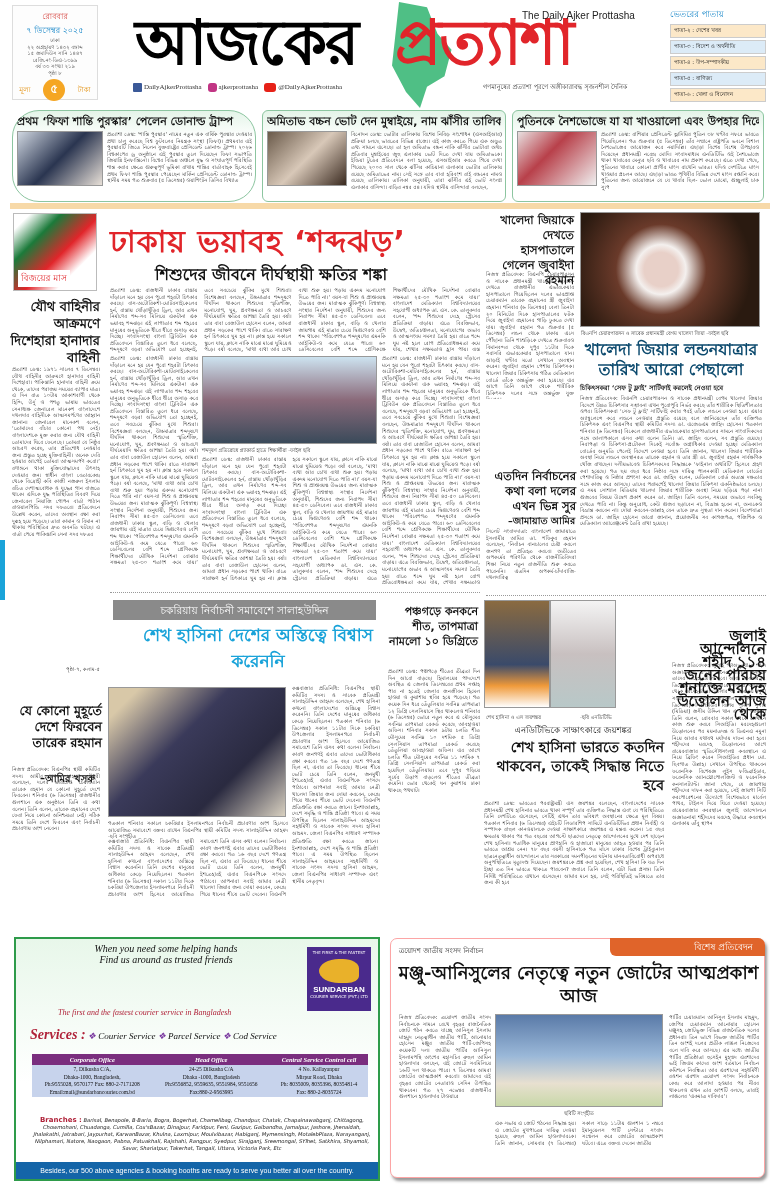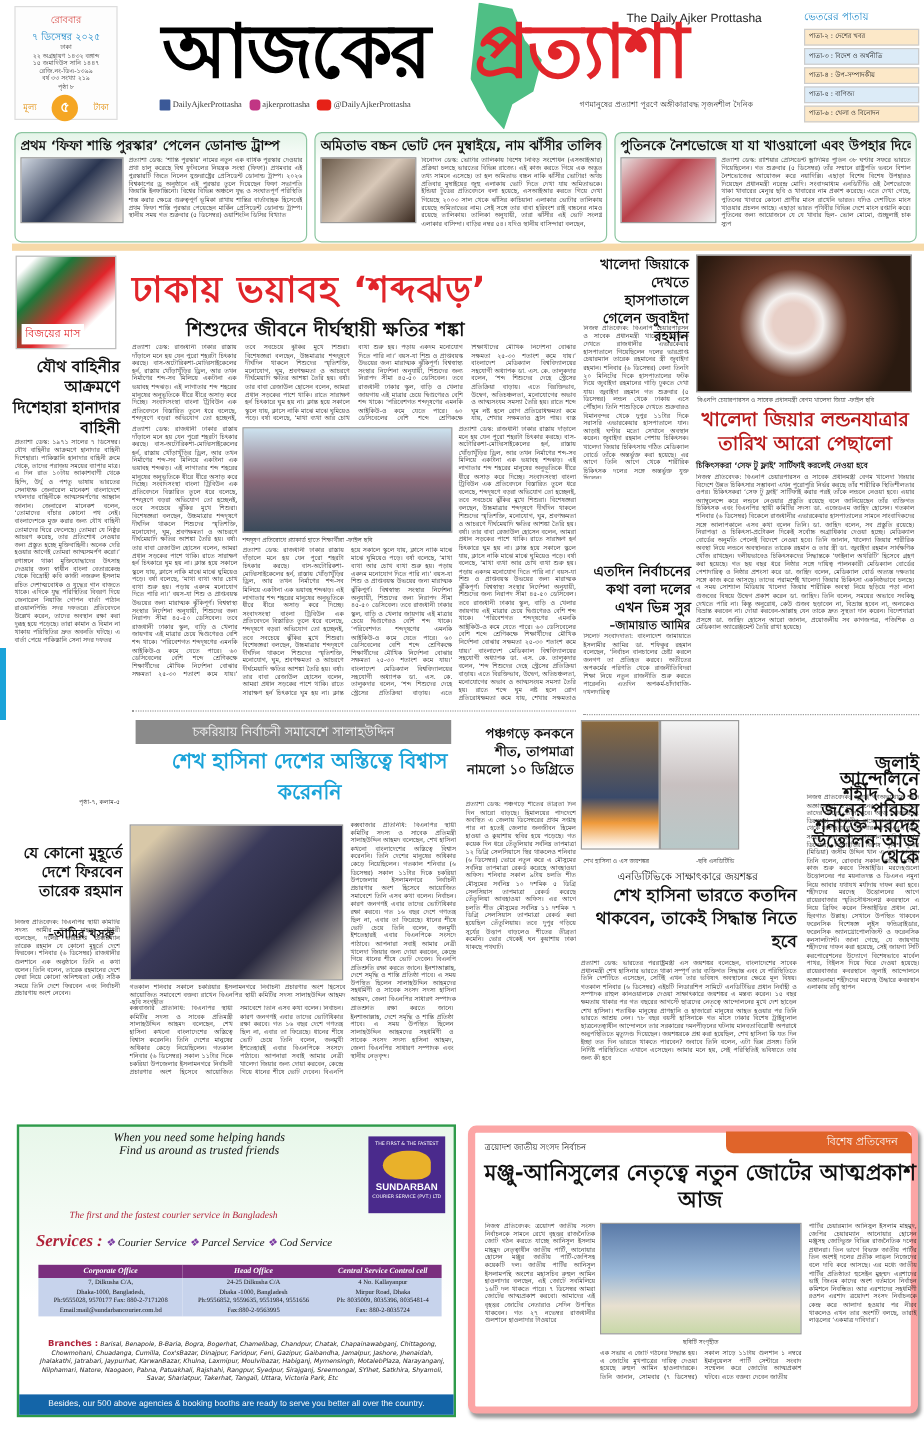--- a/index.html
+++ b/index.html
@@ -31,21 +31,21 @@
   
   .strip { top: 110px; height: 92px; border: 1px solid #8cc5a0; border-radius: 6px; background: linear-gradient(#e4f4e8, #fff 30%); padding: 2px 4px; }
   .strip h2 { font-size: 11px; font-weight: bold; color: #111; white-space: nowrap; overflow: hidden; }
   .band { left: 10px; top: 203px; width: 760px; height: 6px; background: #f7d9a8; }
 
   
   .mainhl { left: 110px; top: 218px; font-size: 30px; font-weight: bold; color: #e1252a; letter-spacing: 1px; }
   .subhl { left: 155px; top: 262px; font-size: 16px; font-weight: bold; color: #111; }
   .sidehl { font-weight: bold; color: #111; text-align: right; }
   .bluehl { color: #1aa3d9; font-weight: bold; text-align: center; }
-  .purplehl { color: #b91c1c; font-weight: bold; text-align: center; }
+  .purplehl { color: #0c4a6e; font-weight: bold; text-align: center; }
   .greybar { left: 113px; top: 600px; width: 263px; height: 20px; background: #8a8a8a; color: #fff; font-size: 10.5px; text-align: center; line-height: 20px; }
   .caption { font-size: 5px; color: #333; }
   .dotline { border-top: 1px dotted #999; }
 
   
   .ad { left: 14px; top: 937px; width: 366px; height: 244px; border: 2px solid #2e9b4a; background: linear-gradient(#e8f7ea, #fff 60%); }
   .ad .tg { position: absolute; left: 65px; top: 4px; font-family: "Liberation Serif", serif; font-style: italic; font-size: 10px; text-align: center; width: 170px; }
   .ad .name { position: absolute; left: 12px; top: 44px; font-size: 17px; font-weight: bold; color: #1c8c3a; font-family: "Liberation Sans", sans-serif; letter-spacing: -0.5px; }
   .ad .sub { position: absolute; left: 42px; top: 69px; font-size: 8px; font-style: italic; color: #b0233a; font-family: "Liberation Serif", serif; }
   .ad .badge { position: absolute; left: 291px; top: 8px; width: 64px; height: 64px; background: #4a2a8c; color: #fff; font-size: 4px; text-align: center; padding-top: 3px; }
@@ -55,21 +55,21 @@
   .ad .svc b { color: #b0233a; font-size: 14px; }
   .ad .svc .dm { color: #7a3aa0; }
   .ad table { position: absolute; left: 16px; top: 115px; width: 336px; border-collapse: collapse; font-family: "Liberation Serif", serif; font-size: 5.5px; }
   .ad th { background: #7a2e7e; color: #fff; font-style: italic; font-size: 6.5px; padding: 2px; }
   .ad td { background: #c7d3ec; text-align: center; padding: 1px 2px; line-height: 7.5px; vertical-align: top; }
   .ad .branches { position: absolute; left: 16px; top: 178px; width: 340px; font-size: 5.2px; font-style: italic; line-height: 7px; text-align: center; color: #222; }
   .ad .branches b { color: #b0233a; font-size: 7px; font-style: normal; }
   .ad .foot { position: absolute; left: 0; bottom: 0; width: 362px; height: 17px; background: #1465a8; color: #fff; font-size: 7px; line-height: 17px; text-align: center; font-family: "Liberation Sans", sans-serif; }
 
   
-  .spbox { left: 390px; top: 938px; width: 375px; height: 240px; border: 6px solid #fca5a5; border-radius: 7px; box-shadow: 2px 3px 3px #999; background: #fff; }
+  .spbox { left: 390px; top: 938px; width: 375px; height: 240px; border: 1px solid #fca5a5; border-radius: 7px; box-shadow: 2px 3px 3px #999; background: #fff; }
   .spbox .kicker { position: absolute; left: 8px; top: 6px; font-size: 7px; color: #222; }
   .spbox .tag { position: absolute; right: -1px; top: -1px; width: 155px; height: 18px; background: #e0642a; color: #fff; font-size: 9px; text-align: right; padding-right: 12px; line-height: 18px; border-radius: 0 7px 0 6px; }
   .spbox .hl { position: absolute; left: 0; top: 22px; width: 375px; text-align: center; font-size: 18px; font-weight: bold; line-height: 23px; }
 </style>
 </head>
 <body>
 
 <div class="abs datebox">
   <div class="day">রোববার</div>
   <div class="date">৭ ডিসেম্বর ২০২৫</div>
@@ -101,21 +101,21 @@
   <div class="hd">ভেতরের পাতায়</div>
   <div>
     <div class="it">পাতা-২ : দেশের খবর</div>
     <div class="it">পাতা-৩ : বিদেশ ও অর্থনীতি</div>
     <div class="it">পাতা-৪ : উপ-সম্পাদকীয়</div>
     <div class="it">পাতা-৫ : বাণিজ্য</div>
     <div class="it">পাতা-৬ : খেলা ও বিনোদন</div>
   </div>
 </div>
 
-<div class="abs strip" style="left:12px;width:244px;">
+<div class="abs strip" style="left:12px;width:244px;border-radius:27px;">
   <h2>প্রথম ‘ফিফা শান্তি পুরস্কার’ পেলেন ডোনাল্ড ট্রাম্প</h2>
   <div class="photo" style="position:absolute;left:4px;top:20px;width:86px;height:55px;background:linear-gradient(135deg,#cfd6e0,#2a3550 50%,#e8e0d8);"></div>
   <div class="txt" style="position:absolute;left:94px;top:20px;width:145px;height:68px;">প্রত্যাশা ডেস্ক: ‘শান্তি পুরস্কার’ নামের নতুন এক বার্ষিক পুরস্কার দেওয়ার প্রথা চালু করেছে বিশ্ব ফুটবলের নিয়ন্ত্রক সংস্থা (ফিফা)। প্রথমবার এই পুরস্কারটি জিতে নিলেন যুক্তরাষ্ট্রের প্রেসিডেন্ট ডোনাল্ড ট্রাম্প। ২০২৬ বিশ্বকাপের ড্র অনুষ্ঠানে এই পুরস্কার তুলে দিয়েছেন ফিফা সভাপতি জিয়ান্নি ইনফান্তিনো। বিশ্বের বিভিন্ন অঞ্চলে যুদ্ধ ও সংঘাতপূর্ণ পরিস্থিতি শান্ত করার ক্ষেত্রে গুরুত্বপূর্ণ ভূমিকা রাখায় শান্তির বার্তাবাহক হিসেবেই প্রথম ফিফা শান্তি পুরস্কার পেয়েছেন মার্কিন প্রেসিডেন্ট ডোনাল্ড ট্রাম্প। স্থানীয় সময় গত শুক্রবার (৫ ডিসেম্বর) ওয়াশিংটন ডিসির বিখ্যাত</div>
 </div>
 <div class="abs strip" style="left:262px;width:244px;">
   <h2>অমিতাভ বচ্চন ভোট দেন মুম্বাইয়ে, নাম ঝাঁসীর তালিকায়</h2>
   <div class="photo" style="position:absolute;left:4px;top:20px;width:80px;height:55px;background:linear-gradient(135deg,#6a5a4a,#d8c8b8 50%,#3a2a20);"></div>
   <div class="txt" style="position:absolute;left:88px;top:20px;width:151px;height:68px;">বিনোদন ডেস্ক: ভোটার তালিকায় বিশেষ নিবিড় সংশোধন (এসআইআর) প্রক্রিয়া চলছে ভারতের বিভিন্ন রাজ্যে। এই কাজ করতে গিয়ে এক অদ্ভুত তথ্য সামনে এসেছে। তা হল অমিতাভ বচ্চন নাকি ঝাঁসীর ভোটার! অথচ প্রতিবার মুম্বাইয়ের জুহু এলাকায় ভোট দিতে দেখা যায় অমিতাভকে। ইন্ডিয়া টুডের প্রতিবেদনে বলা হয়েছে, এসআইআর করতে গিয়ে দেখা গিয়েছে ২০০৩ সাল থেকে ঝাঁসির কাচিয়ানা এলাকার ভোটার তালিকায় রয়েছে অমিতাভের নাম। সেই সঙ্গে তার বাবা হরিবংশ রাই বচ্চনের নামও রয়েছে তালিকায়। তালিকা অনুযায়ী, তারা ঝাঁসীর এই ভোট সংলগ্ন এলাকার বাসিন্দা। বাড়ির নম্বর ৫৪। যদিও স্থানীয় বাসিন্দারা বলছেন,</div>
 </div>
 <div class="abs strip" style="left:512px;width:252px;">

